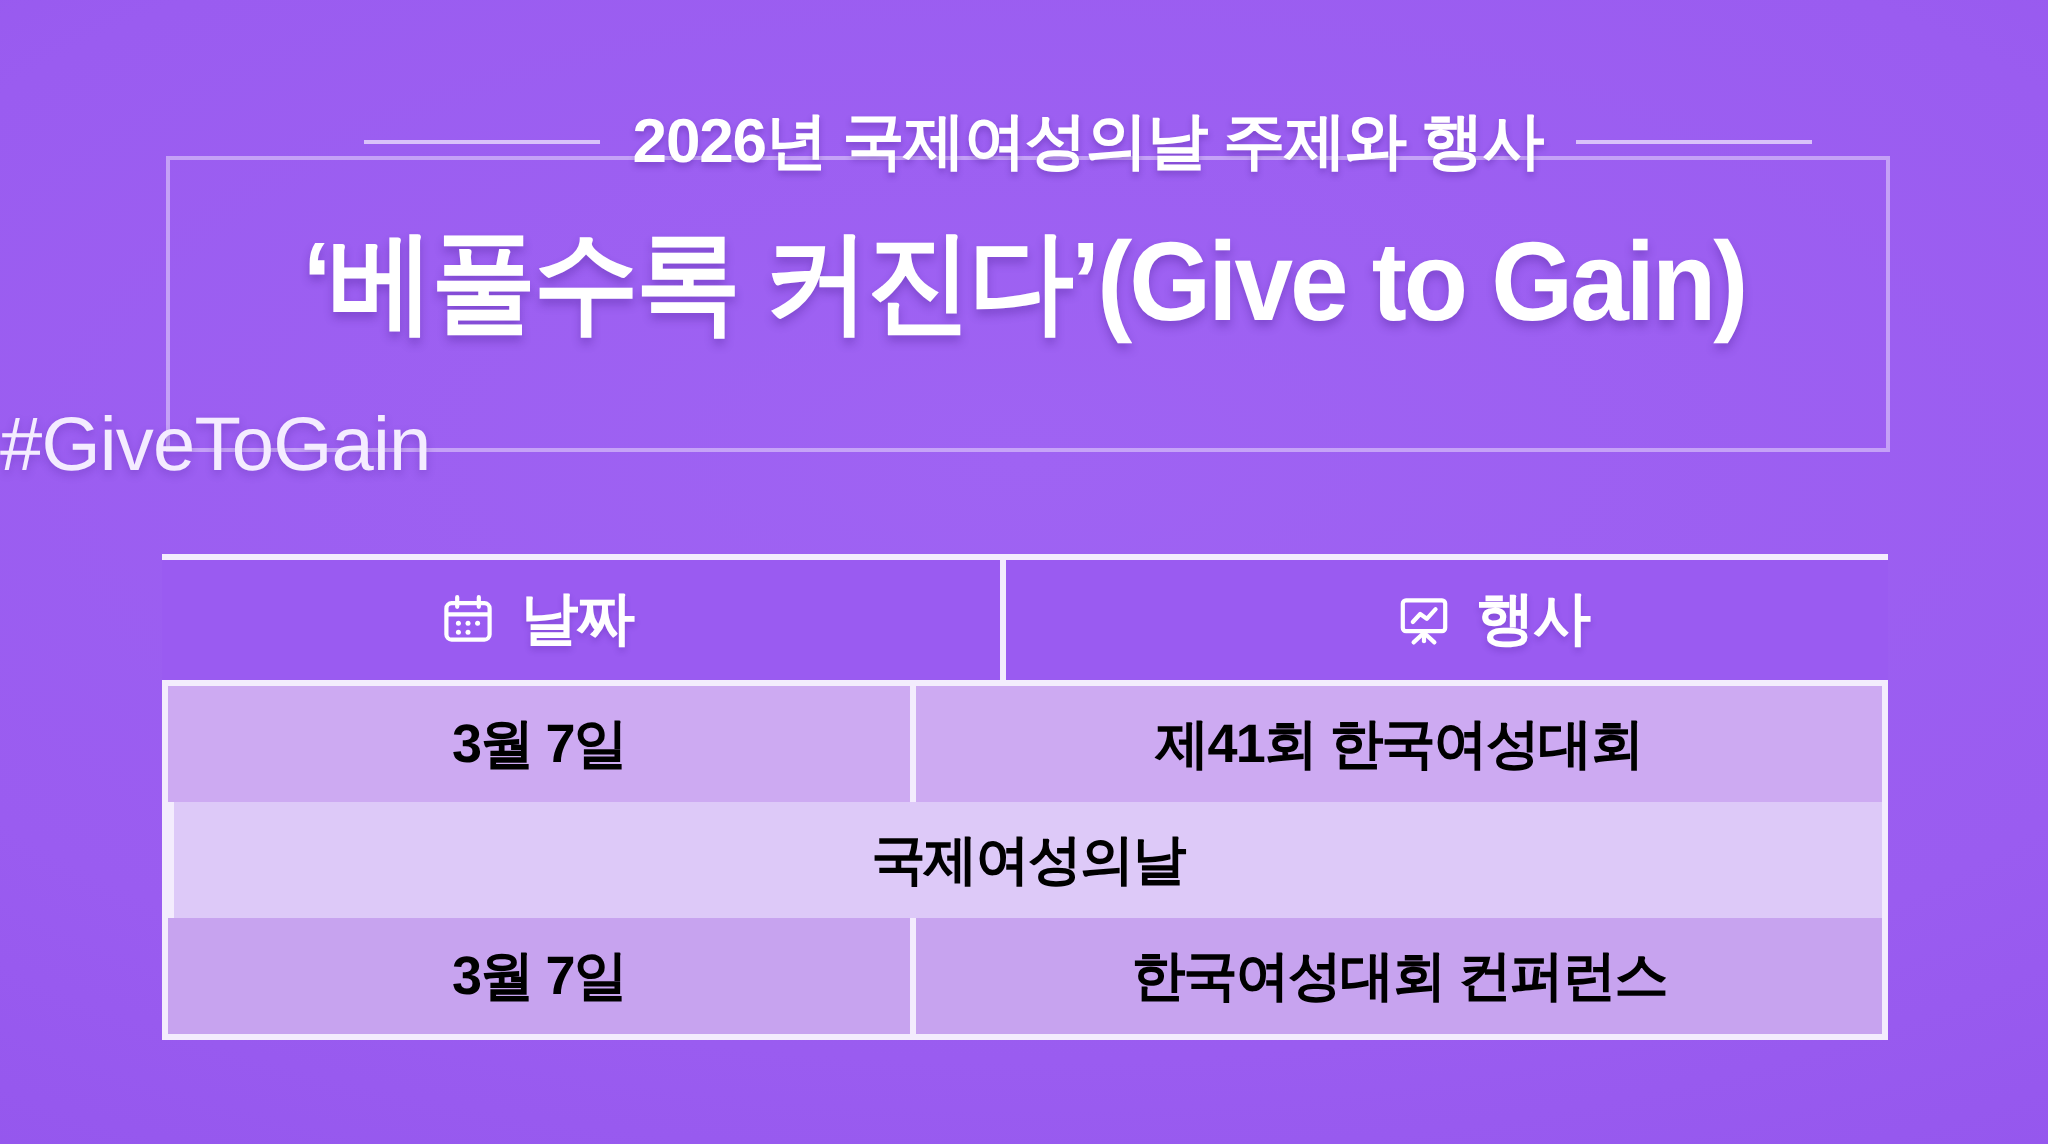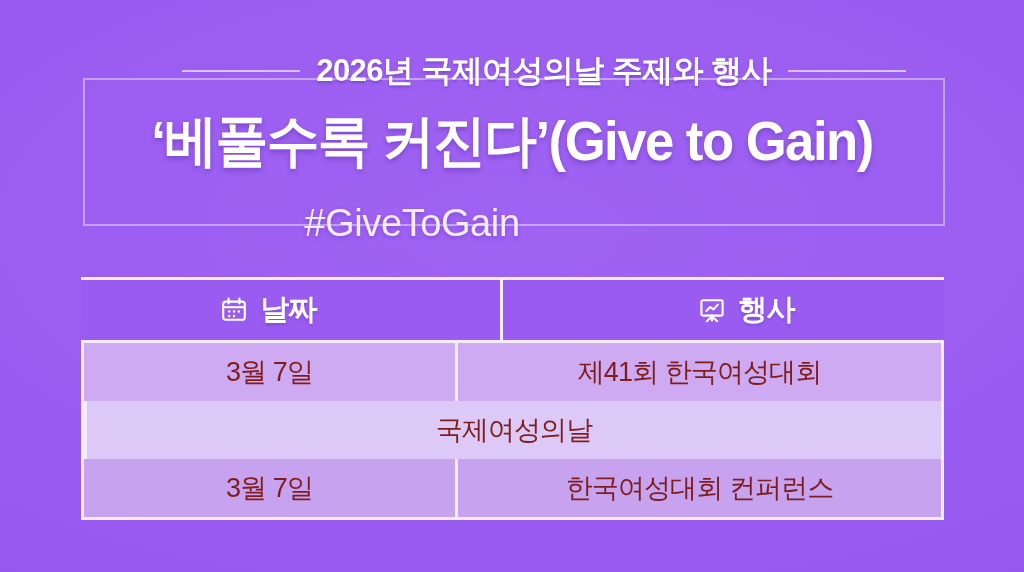--- a/index.html
+++ b/index.html
@@ -83,21 +83,21 @@
     text-shadow: 0 3px 5px rgba(60,20,130,0.30);
     transform: scaleX(0.94);
     transform-origin: 50% 50%;
   }
 
   .hashtag {
     position: absolute;
     left: 0;
     top: 199px;
     width: 824px;
-    text-align: center;
+    text-align: left;
     font-size: 38px;
     font-weight: 400;
     color: #f4ecff;
     letter-spacing: -0.4px;
     line-height: 1.3;
     text-shadow: 0 2px 4px rgba(60,20,130,0.25);
   }
 
   
   .table {
@@ -140,23 +140,23 @@
   }
   .trow {
     display: flex;
     height: 58px;
   }
   .trow .td {
     display: flex;
     align-items: center;
     justify-content: center;
     font-size: 27px;
-    font-weight: 400;
+    font-weight: 700;
     letter-spacing: -0.9px;
-    color: #7f1d1d;
+    color: #000000;
   }
   .trow .col-date  { width: 371px; flex: 0 0 371px; }
   .row-a { background: #cdaaf2; }
   .row-b { background: #ddc9f8; }
   .row-c { background: #c7a3ef; }
 
   .icon {
     display: inline-flex;
     width: 30px;
     height: 30px;

